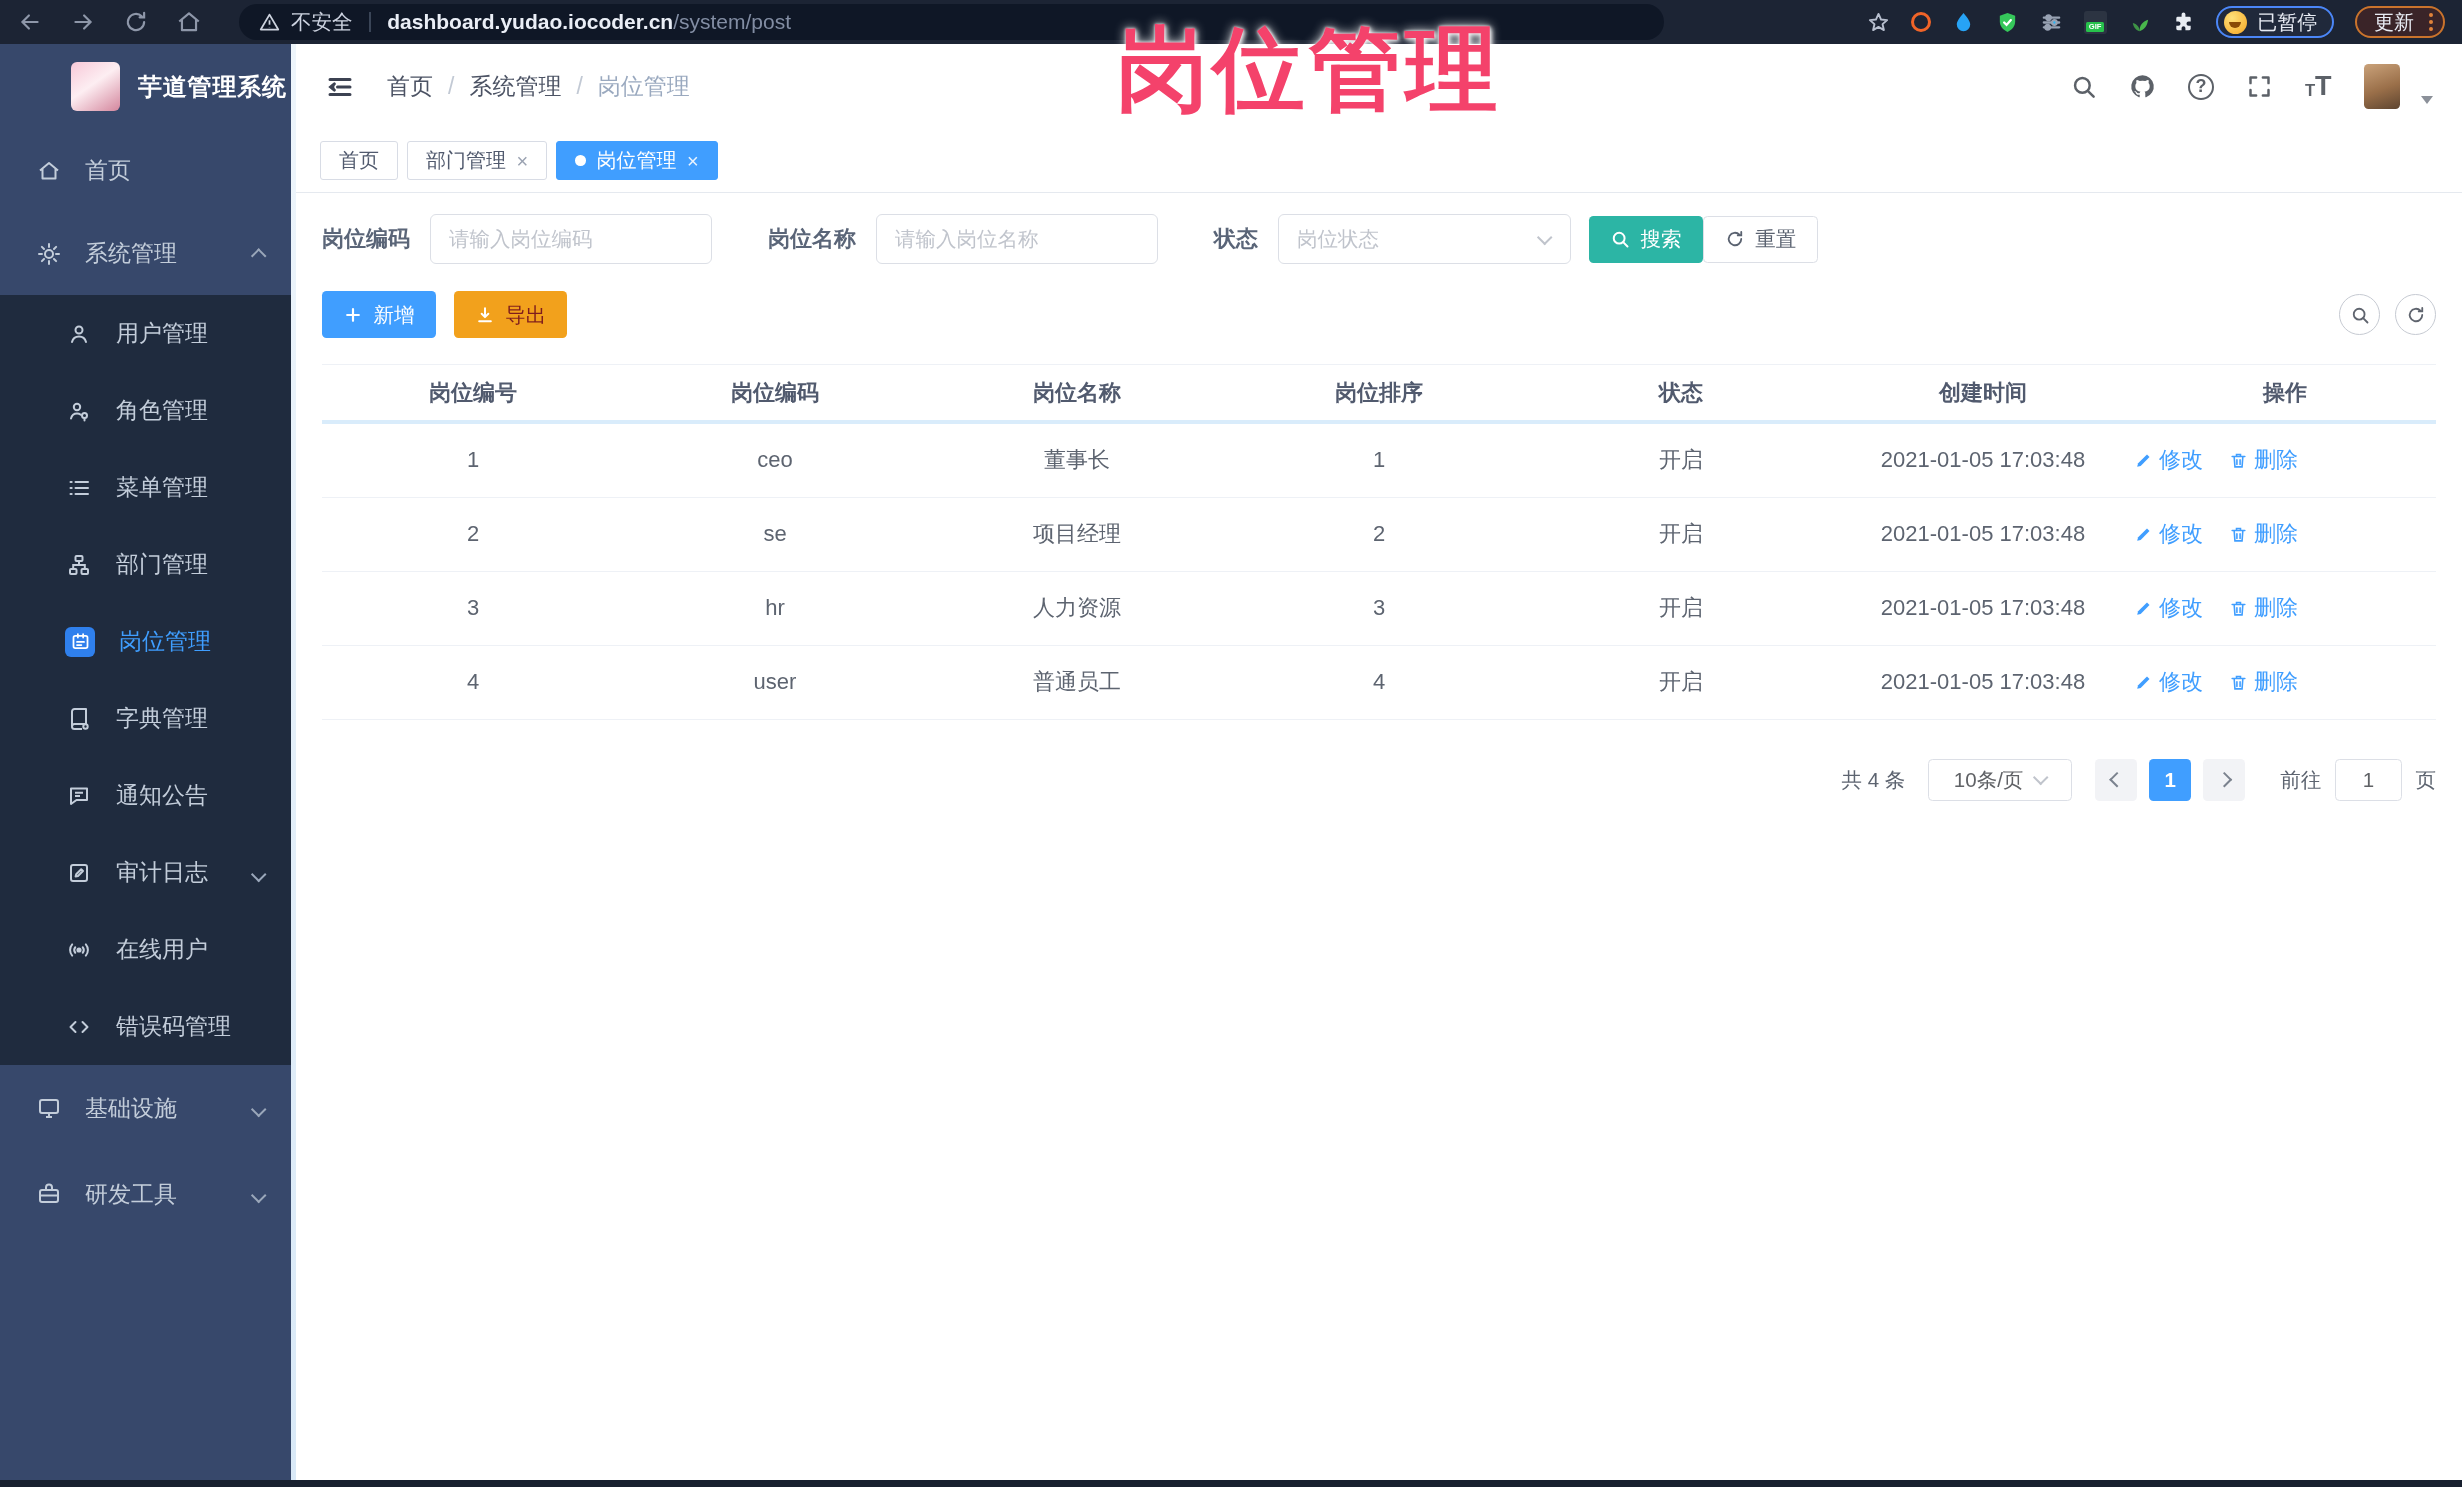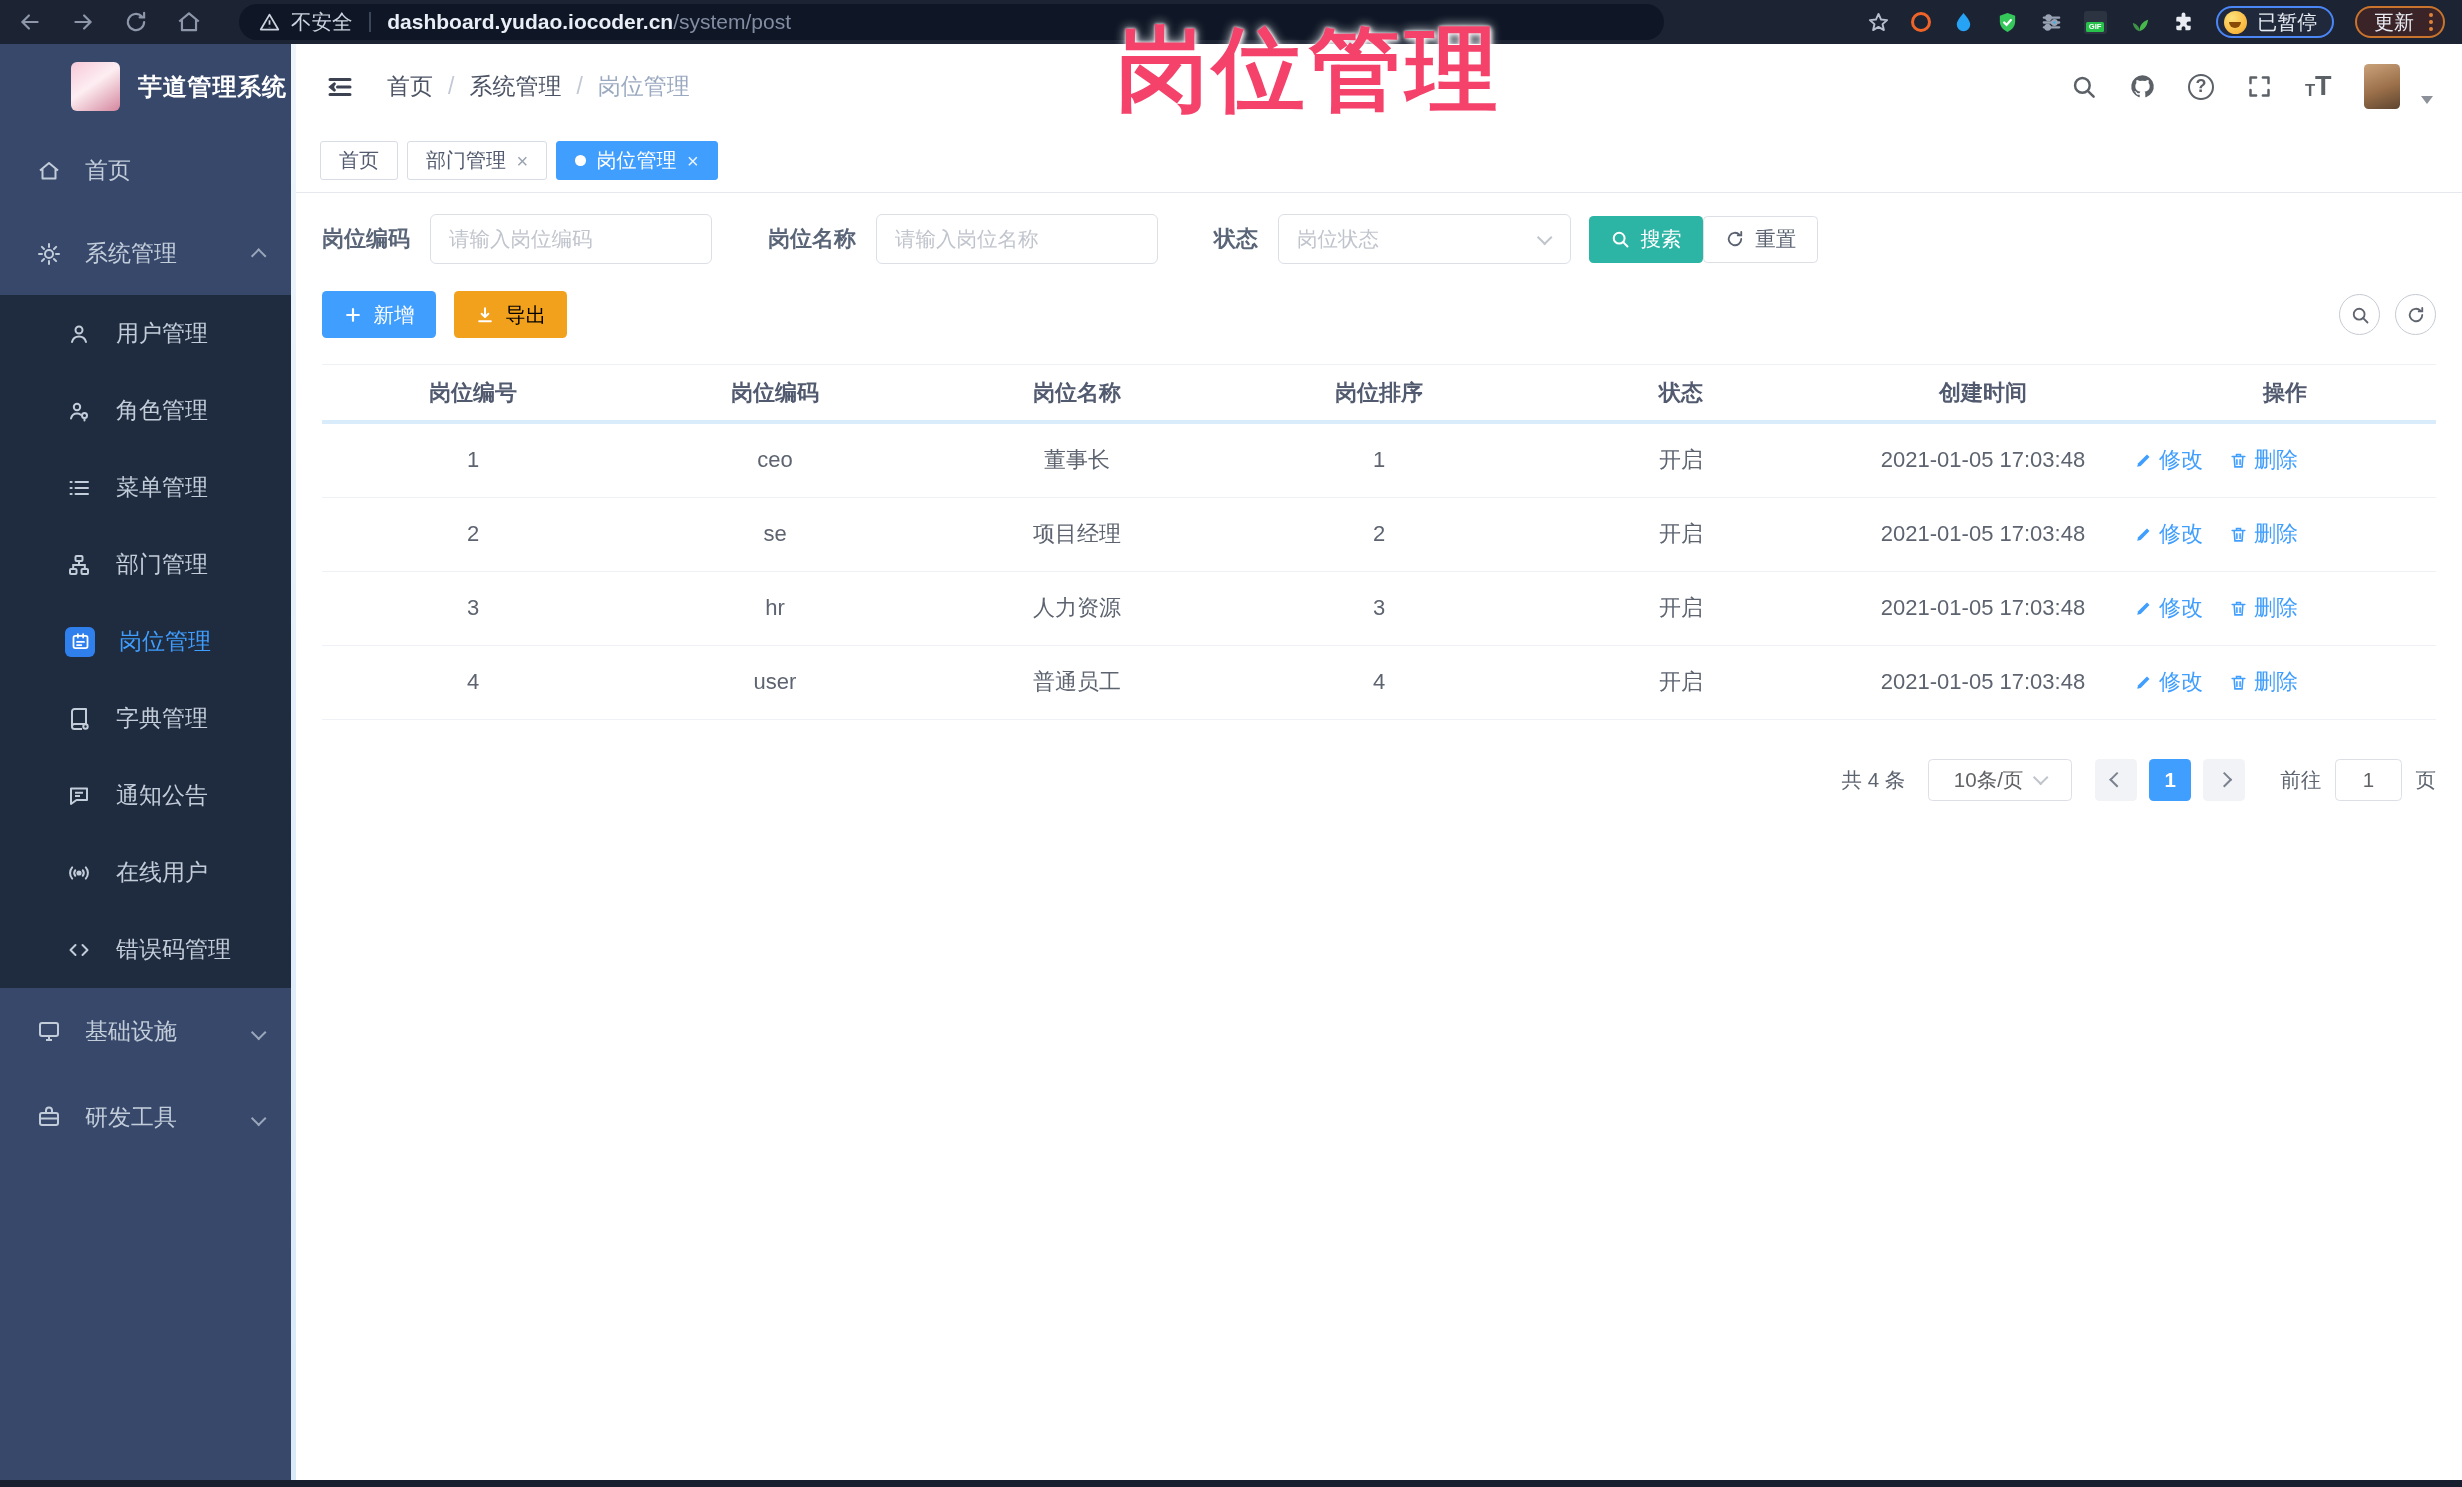--- a/index.html
+++ b/index.html
@@ -94,21 +94,21 @@
   .f-select { width:293px; height:50px; border:1.5px solid #dcdfe6; border-radius:6px; display:flex; align-items:center; padding:0 18px; font-size:20.5px; color:#c0c4cc; position:relative; cursor:pointer; }
   .f-select .chev { color:#c0c4cc; position:absolute; right:20px; top:16.7px; }
   .btn { height:47px; border-radius:4.5px; font-size:20.5px; display:inline-flex; align-items:center; gap:10.6px; padding:0 21px; cursor:pointer; border:none; font-family:inherit; white-space:nowrap; }
   .btn svg { width:20px; height:20px; }
   .btn-search { background:#2cb5a5; color:#fff; margin-left:18px; }
   .btn-reset { background:#fff; color:#5a6270; border:1.5px solid #dcdfe6; }
 
   
   .toolbar-row { display:flex; align-items:center; margin-top:27px; }
   .btn-add { background:#409eff; color:#fff; }
-  .btn-export { background:#f2a11c; color:#000000; margin-left:18px; }
+  .btn-export { background:#f2a11c; color:#7f1d1d; margin-left:18px; }
   .tool-circles { margin-left:auto; display:flex; gap:15px; }
   .circ { width:41px; height:41px; border:1.5px solid #c6cad2; border-radius:50%; display:flex; align-items:center; justify-content:center; color:#5f646e; cursor:pointer; background:#fff; }
   .circ svg { width:20px; height:20px; }
 
   
   .table { margin-top:26px; border-top:1.5px solid #eef1f6; }
   .t-head { display:flex; height:55px; align-items:center; }
   .th { flex:1; text-align:center; font-size:22px; color:#515a6e; font-weight:700; }
   .t-blue-line { height:3.8px; background:#d9ecfb; }
   .t-row { display:flex; height:74px; align-items:center; border-bottom:1.5px solid #eef1f6; font-size:22px; color:#5d6470; }
@@ -319,20 +319,30 @@
           <span class="ico">
               <svg viewBox="0 0 24 24" fill="none" stroke="currentColor" stroke-width="2" stroke-linejoin="round">
                 <path d="M4 4.5h16V16H9.5L4 20z"></path>
                 <path d="M8 8.8h8M8 12h5"></path>
               </svg>
             </span>
           <span>通知公告</span>
         </div>
         <div class="mi sub">
           <span class="ico">
+              <svg viewBox="0 0 24 24" fill="none" stroke="currentColor" stroke-width="2" stroke-linejoin="round">
+                <rect x="4" y="4" width="16" height="16" rx="2"></rect>
+                <path d="M14.2 8.2l1.8 1.8-5 5-2.4.6.6-2.4z"></path>
+              </svg>
+            </span>
+          <span>审计日志</span>
+          <span class="arrow"><span class="chev down"></span></span>
+        </div>
+        <div class="mi sub">
+          <span class="ico">
               <svg viewBox="0 0 24 24" fill="none" stroke="currentColor" stroke-width="2" stroke-linecap="round">
                 <path d="M8.3 9.2a4.5 4.5 0 0 0 0 5.6M15.7 9.2a4.5 4.5 0 0 1 0 5.6M5.2 6.4a8.5 8.5 0 0 0 0 11.2M18.8 6.4a8.5 8.5 0 0 1 0 11.2"></path>
                 <circle cx="12" cy="12" r="1.6" fill="currentColor"></circle>
               </svg>
             </span>
           <span>在线用户</span>
         </div>
         <div class="mi sub">
           <span class="ico">
               <svg viewBox="0 0 24 24" fill="none" stroke="currentColor" stroke-width="2" stroke-linecap="round" stroke-linejoin="round">

